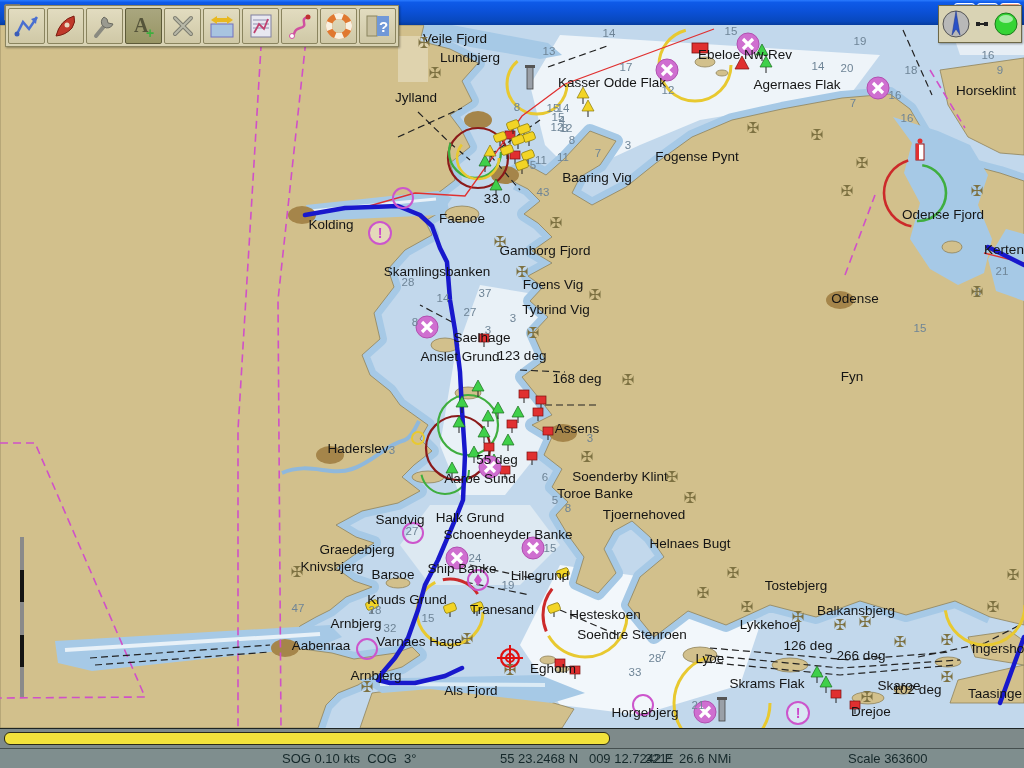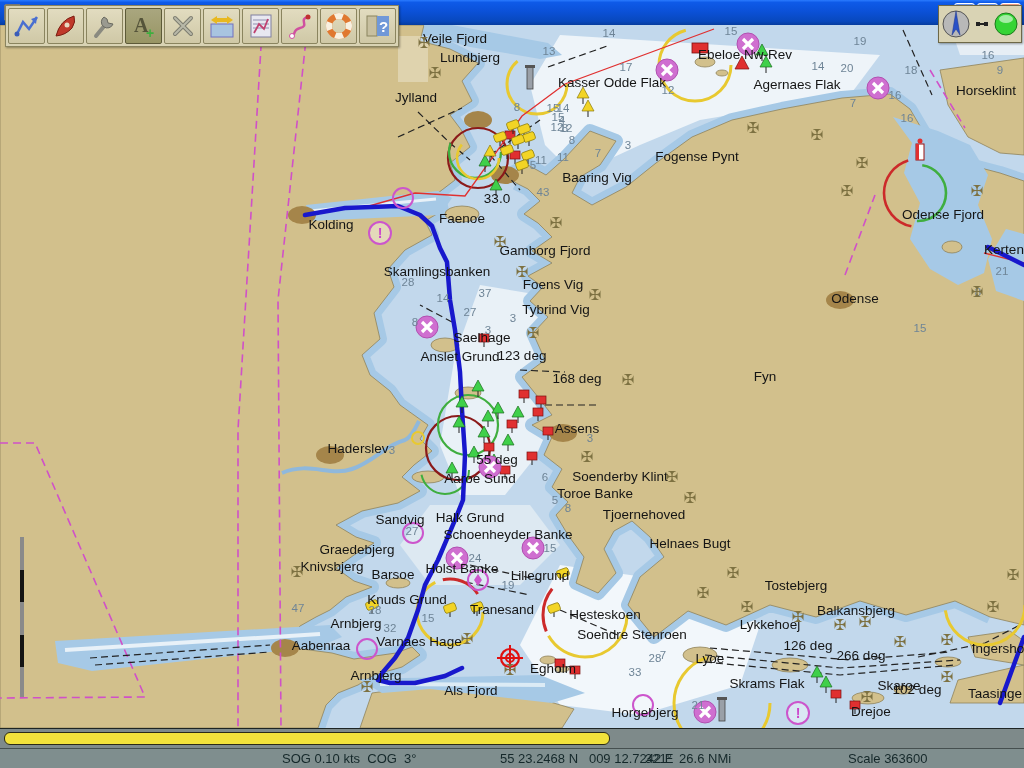--- a/index.html
+++ b/index.html
@@ -347,21 +347,21 @@
         <span class="map-label" style="left: 416px; top: 72px;">Jylland</span>
         <span class="map-label" style="left: 612px; top: 57px;">Kasser Odde Flak</span>
         <span class="map-label" style="left: 745px; top: 29px;">Ebeloe Nw-Rev</span>
         <span class="map-label" style="left: 797px; top: 59px;">Agernaes Flak</span>
         <span class="map-label" style="left: 986px; top: 65px;">Horseklint</span>
         <span class="map-label" style="left: 697px; top: 131px;">Fogense Pynt</span>
         <span class="map-label" style="left: 597px; top: 152px;">Baaring Vig</span>
         <span class="map-label" style="left: 943px; top: 189px;">Odense Fjord</span>
         <span class="map-label" style="left: 1004px; top: 224px;">Kerten</span>
         <span class="map-label" style="left: 855px; top: 273px;">Odense</span>
-        <span class="map-label" style="left: 757px; top: 351px; padding-left: 16px;">Fyn</span>
+        <span class="map-label" style="left: 844px; top: 351px; padding-left: 16px;">Fyn</span>
         <span class="map-label" style="left: 331px; top: 199px;">Kolding</span>
         <span class="map-label" style="left: 462px; top: 193px;">Faenoe</span>
         <span class="map-label" style="left: 497px; top: 173px;">33.0</span>
         <span class="map-label" style="left: 545px; top: 225px;">Gamborg Fjord</span>
         <span class="map-label" style="left: 437px; top: 246px;">Skamlingsbanken</span>
         <span class="map-label" style="left: 553px; top: 259px;">Foens Vig</span>
         <span class="map-label" style="left: 556px; top: 284px;">Tybrind Vig</span>
         <span class="map-label" style="left: 482px; top: 312px;">Saelhage</span>
         <span class="map-label" style="left: 460px; top: 331px;">Anslet Grund</span>
         <span class="map-label" style="left: 522px; top: 330px;">123 deg</span>
@@ -373,21 +373,21 @@
         <span class="map-label" style="left: 620px; top: 451px;">Soenderby Klint</span>
         <span class="map-label" style="left: 595px; top: 468px;">Toroe Banke</span>
         <span class="map-label" style="left: 644px; top: 489px;">Tjoernehoved</span>
         <span class="map-label" style="left: 690px; top: 518px;">Helnaes Bugt</span>
         <span class="map-label" style="left: 358px; top: 423px;">Haderslev</span>
         <span class="map-label" style="left: 400px; top: 494px;">Sandvig</span>
         <span class="map-label" style="left: 508px; top: 509px;">Schoenheyder Banke</span>
         <span class="map-label" style="left: 357px; top: 524px;">Graedebjerg</span>
         <span class="map-label" style="left: 332px; top: 541px;">Knivsbjerg</span>
         <span class="map-label" style="left: 393px; top: 549px;">Barsoe</span>
-        <span class="map-label" style="left: 462px; top: 543px;">Holst Banke</span>
+        <span class="map-label" style="left: 462px; top: 543px;">Ship Banke</span>
         <span class="map-label" style="left: 407px; top: 574px;">Knuds Grund</span>
         <span class="map-label" style="left: 356px; top: 598px;">Arnbjerg</span>
         <span class="map-label" style="left: 419px; top: 616px;">Varnaes Hage</span>
         <span class="map-label" style="left: 321px; top: 620px;">Aabenraa</span>
         <span class="map-label" style="left: 376px; top: 650px;">Arnbjerg</span>
         <span class="map-label" style="left: 471px; top: 665px;">Als Fjord</span>
         <span class="map-label" style="left: 502px; top: 584px;">Tranesand</span>
         <span class="map-label" style="left: 553px; top: 643px;">Egholm</span>
         <span class="map-label" style="left: 750px; top: 560px; margin-left: 46px;">Tostebjerg</span>
         <span class="map-label" style="left: 856px; top: 585px;">Balkansbjerg</span>

